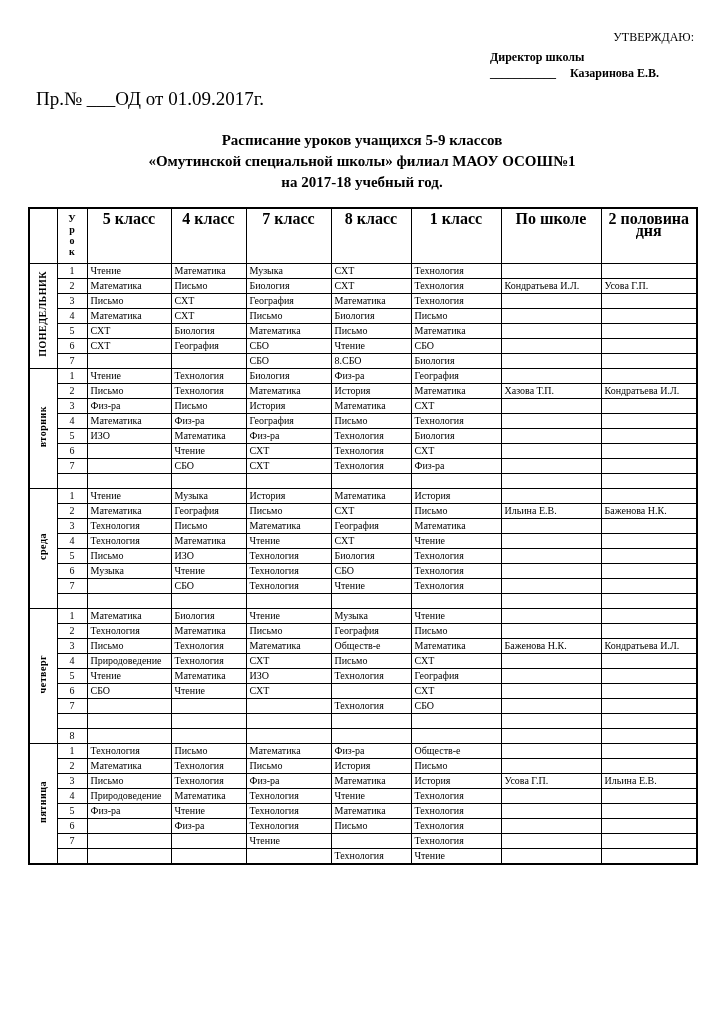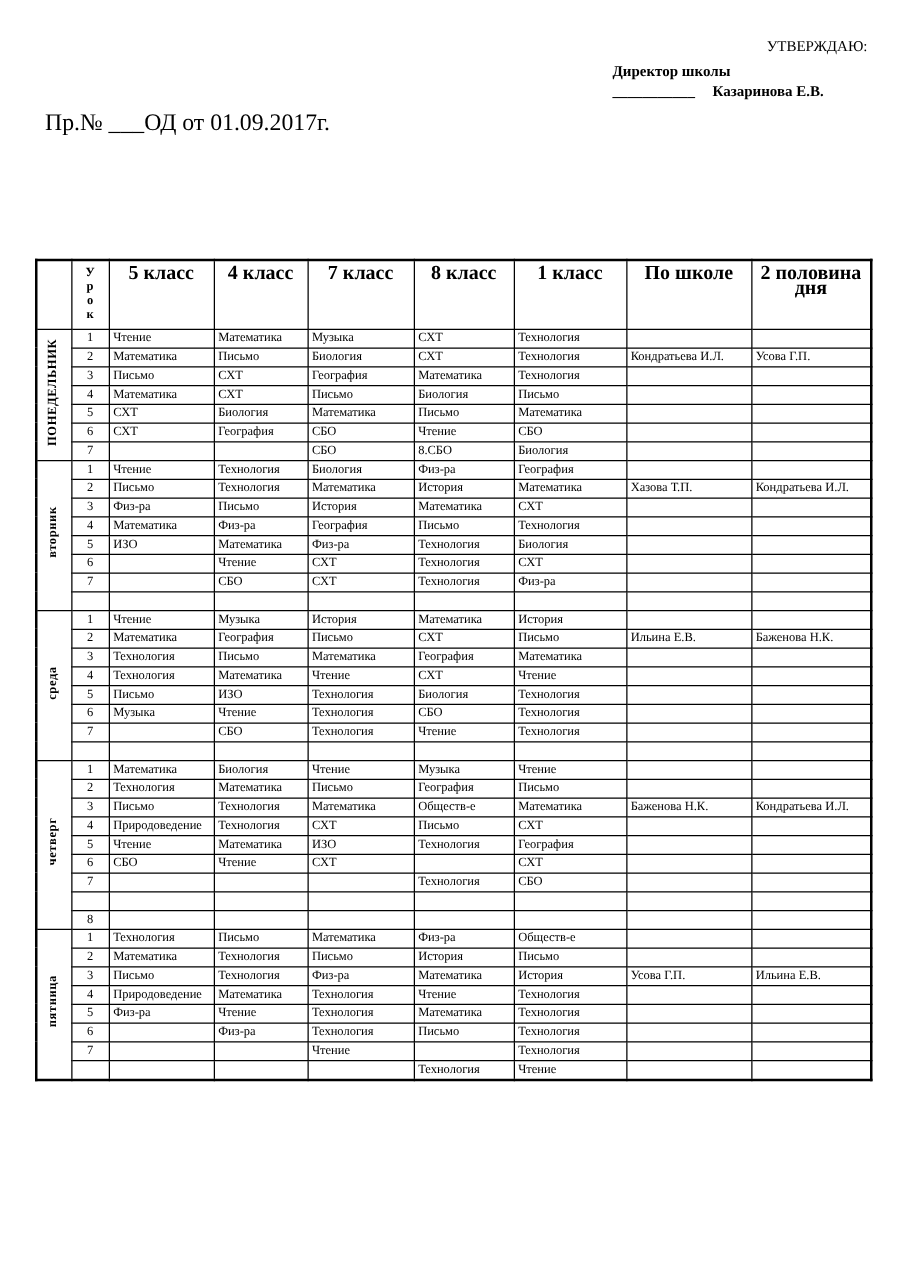--- a/index.html
+++ b/index.html
@@ -70,20 +70,23 @@
 <body>
 
 <div class="approve">УТВЕРЖДАЮ:</div>
 <div class="director">Директор школы</div>
 <div class="signature">
   <span>___________</span><span class="sig-name">Казаринова Е.В.</span>
 </div>
 <div class="order">Пр.№  ___ОД  от 01.09.2017г.</div>
 
 <div class="title">
+  <div>Расписание уроков учащихся 5-9 классов</div>
+  <div>«Омутинской  специальной школы» филиал МАОУ ОСОШ№1</div>
+  <div>на 2017-18 учебный год.</div>
 </div>
 
 <table>
   <colgroup>
     <col style="width:28px">
     <col style="width:30px">
     <col style="width:84px">
     <col style="width:75px">
     <col style="width:85px">
     <col style="width:80px">

